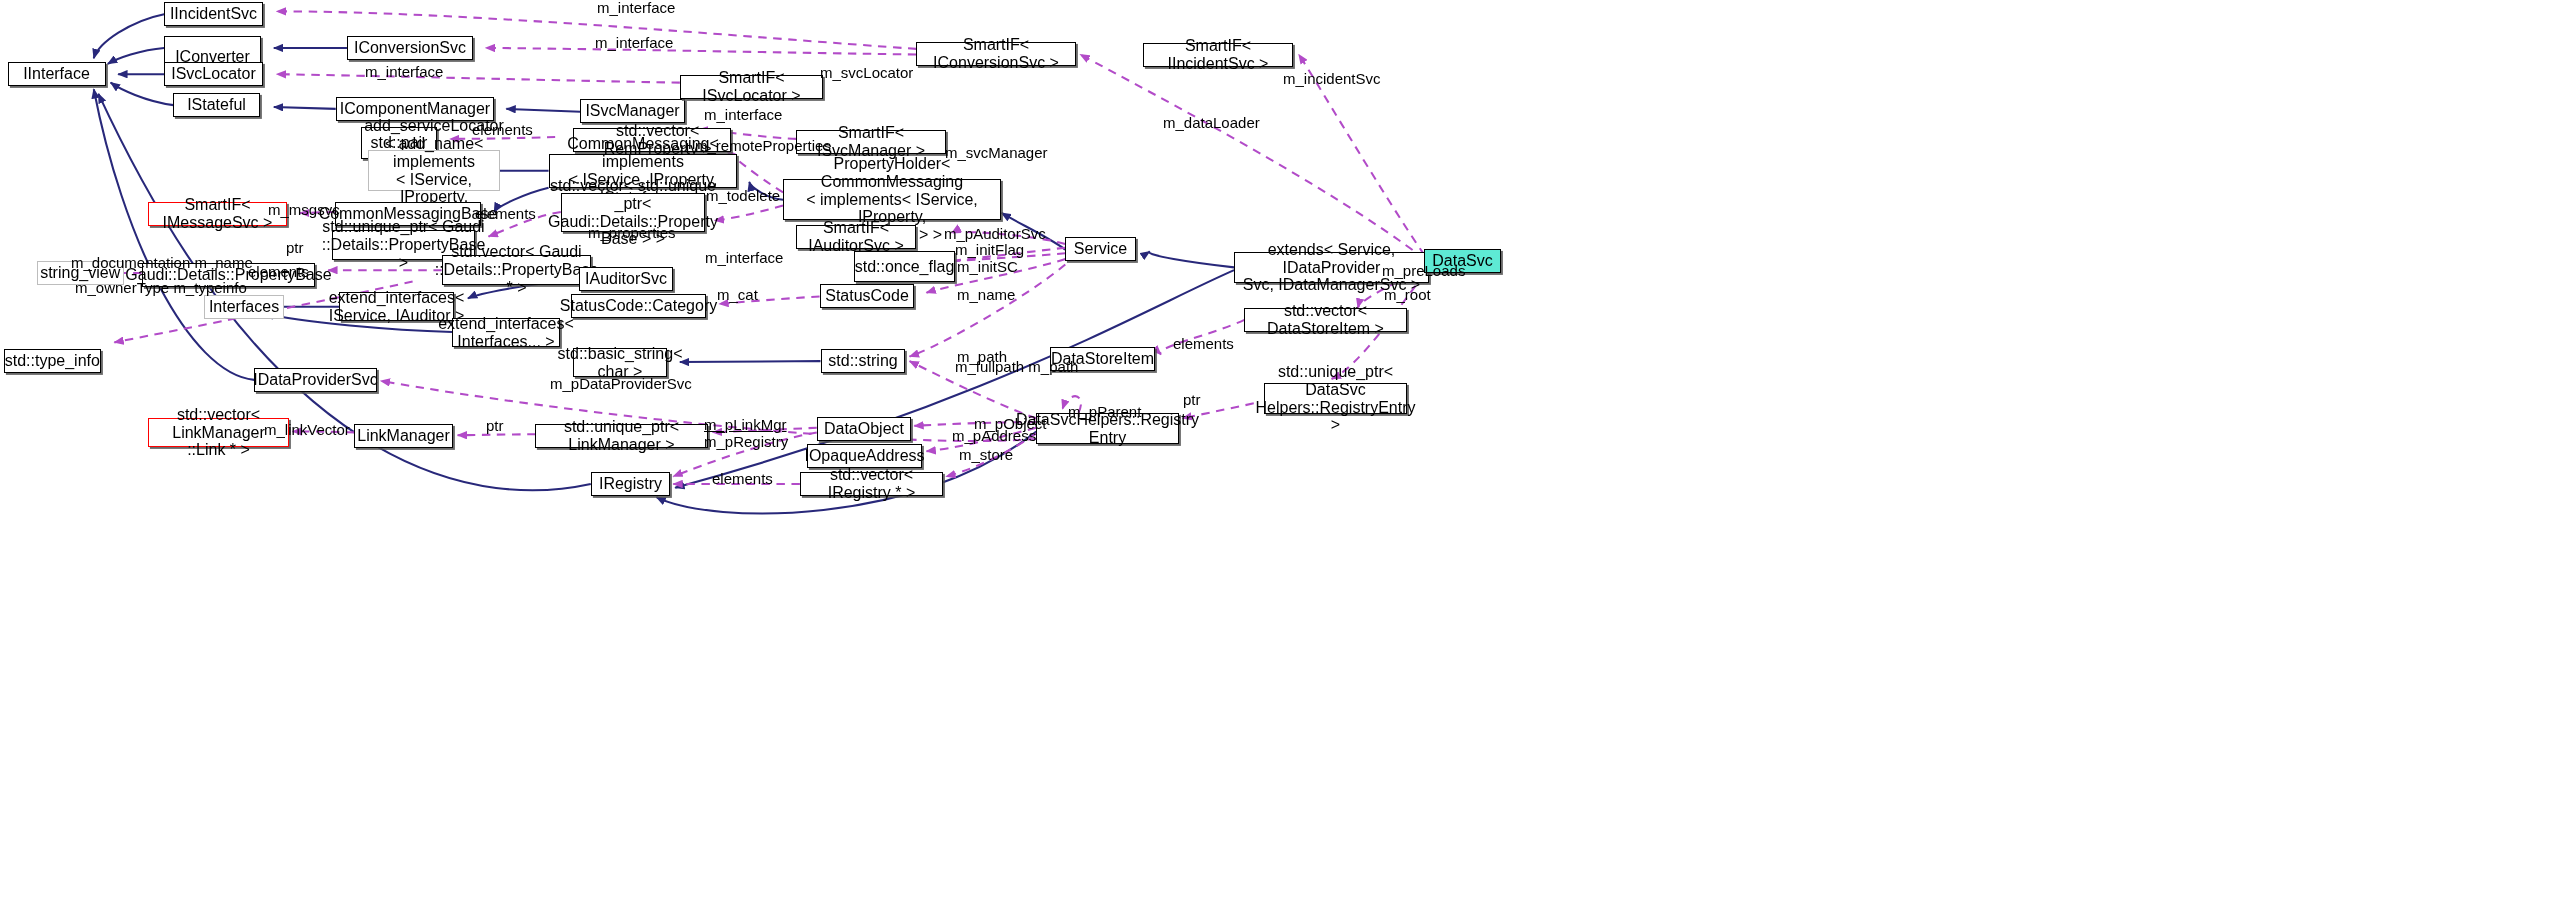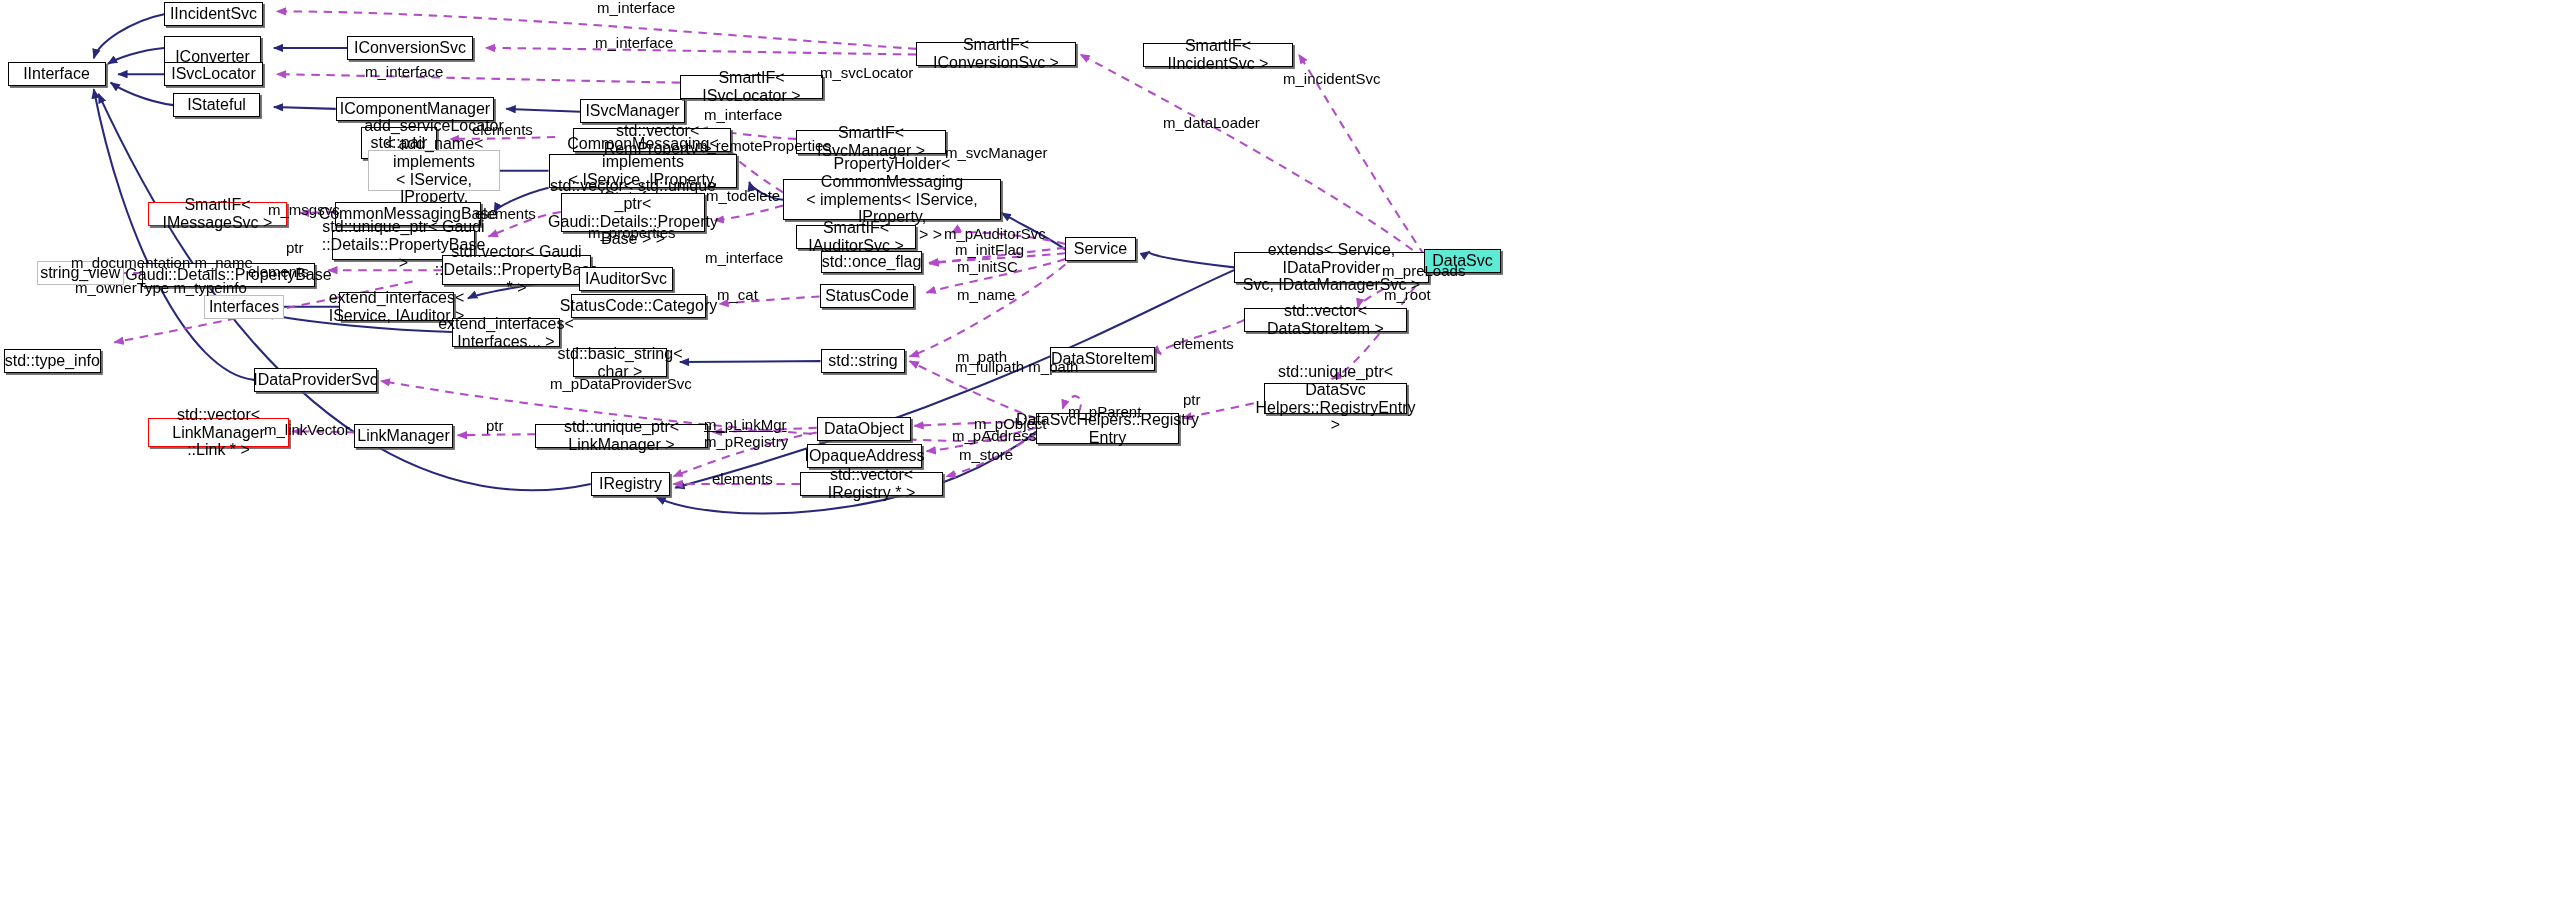--- a/index.html
+++ b/index.html
@@ -158,21 +158,21 @@
       <div class="node" style="left: 591px; top: 472px; width: 79px; height: 24.4px;">IRegistry</div>
       <div class="node" style="left: 817px; top: 417px; width: 94px; height: 24.4px;">DataObject</div>
       <div class="node" style="left: 807px; top: 444px; width: 115px; height: 24.4px;">IOpaqueAddress</div>
       <div class="node" style="left: 800px; top: 472px; width: 143px; height: 24.4px;">std::vector&lt; IRegistry * &gt;</div>
       <div class="node" style="left: 680px; top: 75px; width: 143px; height: 24.4px;">SmartIF&lt; ISvcLocator &gt;</div>
       <div class="node" style="left: 796px; top: 130px; width: 150px; height: 24.4px;">SmartIF&lt; ISvcManager &gt;</div>
       <div class="node" style="left: 783px; top: 179px; width: 218px; height: 41px;">PropertyHolder&lt; CommonMessaging
 &lt; implements&lt; IService, IProperty,
 IStateful &gt; &gt; &gt;</div>
       <div class="node" style="left: 796px; top: 225px; width: 120px; height: 24.4px;">SmartIF&lt; IAuditorSvc &gt;</div>
-      <div class="node" style="left: 821px; top: 251px; width: 101px; height: 22px;">std::once_flag</div>
+      <div class="node" style="left: 854px; top: 251px; width: 101px; height: 31px;">std::once_flag</div>
       <div class="node" style="left: 820px; top: 284px; width: 94px; height: 24.4px;">StatusCode</div>
       <div class="node" style="left: 1050px; top: 347px; width: 105px; height: 24.4px;">DataStoreItem</div>
       <div class="node" style="left: 1036px; top: 413px; width: 143px; height: 31px;">DataSvcHelpers::Registry
 Entry</div>
       <div class="node" style="left: 916px; top: 42px; width: 160px; height: 24.4px;">SmartIF&lt; IConversionSvc &gt;</div>
       <div class="node" style="left: 1143px; top: 43px; width: 150px; height: 24.4px;">SmartIF&lt; IIncidentSvc &gt;</div>
       <div class="node" style="left: 1065px; top: 237px; width: 71px; height: 24.4px;">Service</div>
       <div class="node" style="left: 1234px; top: 252px; width: 195px; height: 31px;">extends&lt; Service, IDataProvider
 Svc, IDataManagerSvc &gt;</div>
       <div class="node current" style="left: 1424px; top: 249px; width: 77px; height: 24.4px;">DataSvc</div>

